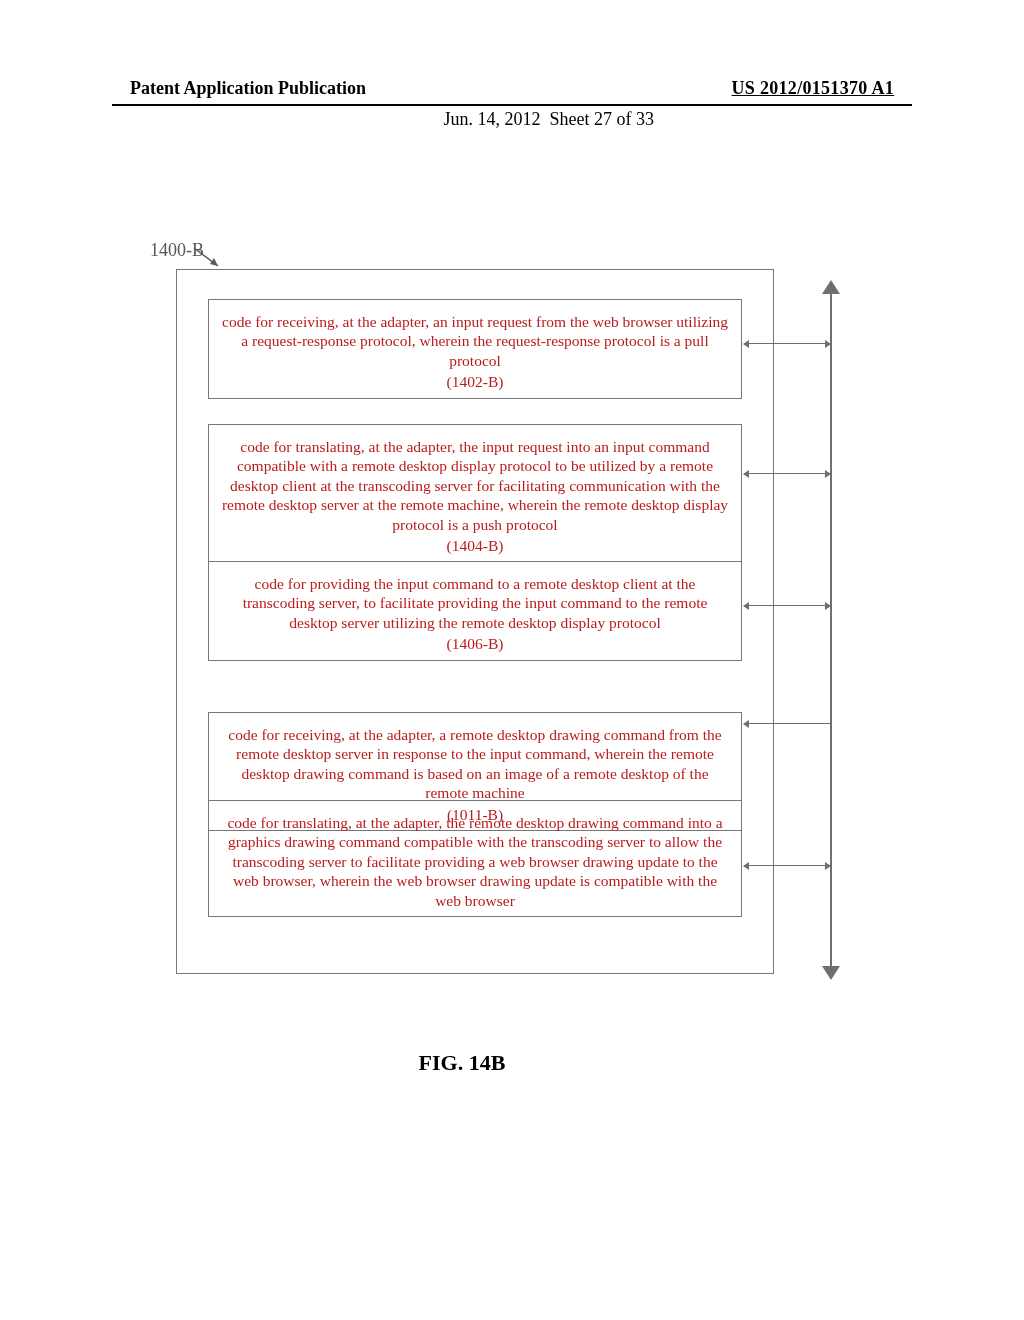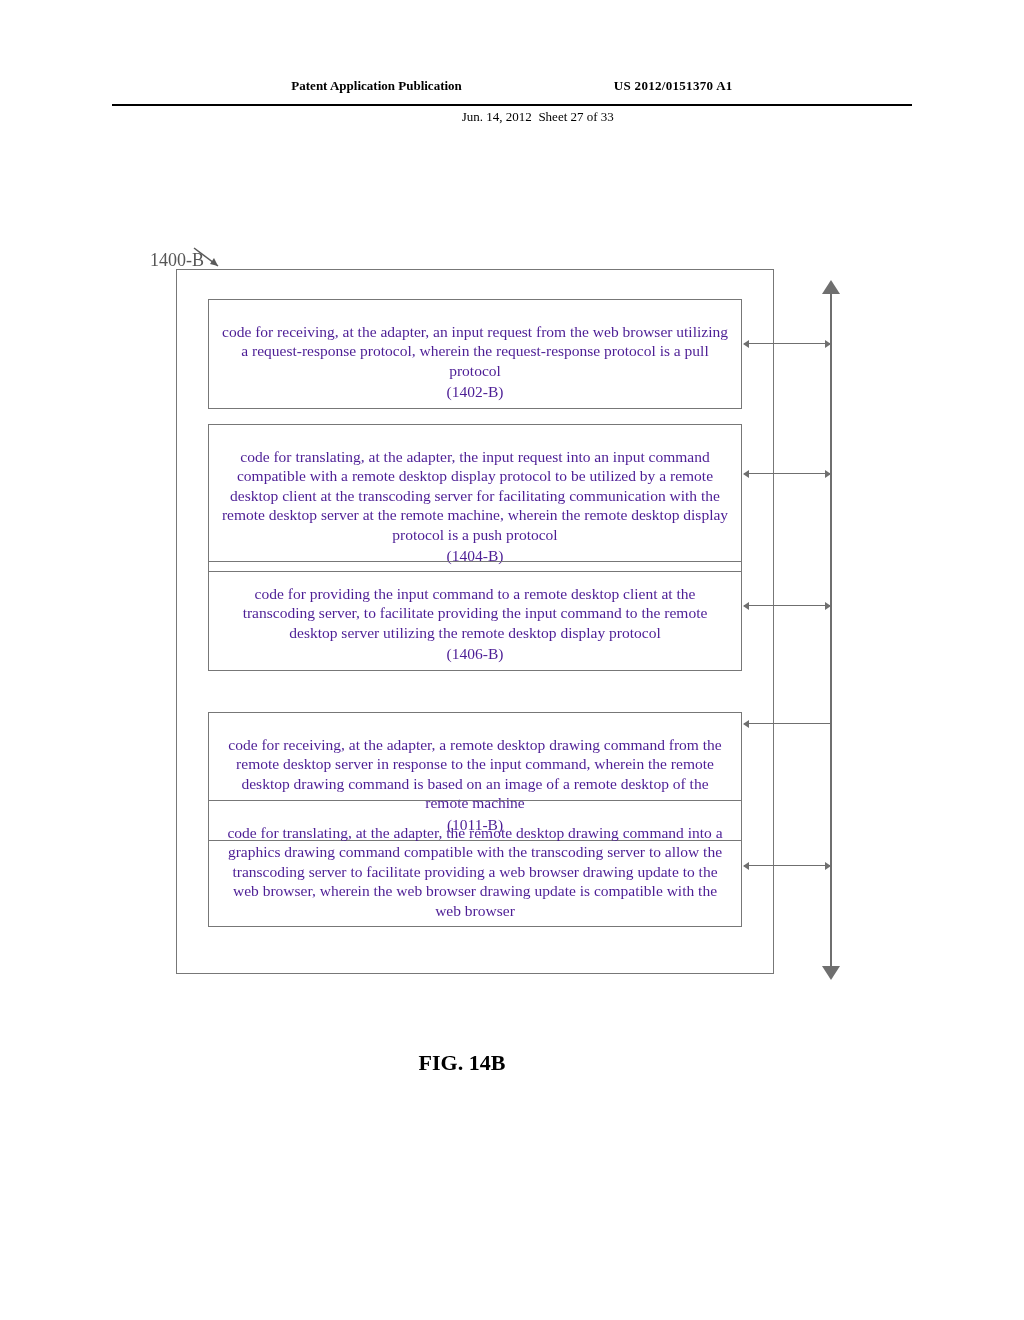--- a/index.html
+++ b/index.html
@@ -1,38 +1,38 @@
 <!DOCTYPE html>
 <html><head>
 <meta charset="utf-8">
 <style>
   * { box-sizing: border-box; margin: 0; padding: 0; }
   html, body { width: 1024px; height: 1320px; background: #fff; font-family: "Times New Roman", Times, serif; color: #000; }
   .page { width: 1024px; height: 1320px; position: relative; }
 
   
   .hdr { position: absolute; top: 78px; left: 0; width: 1024px; }
-  .hdr-line { display: flex; justify-content: center; padding: 0 130px; font-size: 13px; }
+  .hdr-line { display: flex; justify-content: space-between; padding: 0 130px; font-size: 18px; }
   .hdr-left { font-weight: bold; }
   .hdr-mid { font-weight: normal; margin-top: 31px; }
-  .hdr-right { font-weight: bold; letter-spacing: .3px; }
+  .hdr-right { font-weight: bold; letter-spacing: .3px; text-decoration: underline; }
   .hdr-rule { position: absolute; top: 104px; left: 112px; width: 800px; height: 2px; background: #000; }
 
   
-  .fig-label { position: absolute; left: 150px; top: 250px; font-size: 18px; color: #565656; }
+  .fig-label { position: absolute; left: 150px; top: 240px; font-size: 18px; color: #565656; }
   .callout-arrow { position: absolute; left: 190px; top: 244px; width: 38px; height: 30px; }
 
   
   .outer { position: absolute; left: 176px; top: 269px; width: 598px; height: 705px;
            border: 1px solid #777; }
 
   
   .step { position: absolute; left: 208px; width: 534px; border: 1px solid #777;
-          padding: 22px 10px 6px 10px; text-align: center; font-size: 15.5px; line-height: 1.25;
-          color: #4c1d95; }
+          padding: 12px 10px 6px 10px; text-align: center; font-size: 15.5px; line-height: 1.25;
+          color: #b91c1c; }
   .step .ref { margin-top: 2px; }
 
   
   .conn { position: absolute; height: 1px; background: #6f6f6f; }
   .conn::before, .conn::after { content: ""; position: absolute; top: -3px; width: 0; height: 0; border-top: 4px solid transparent; border-bottom: 4px solid transparent; }
   .conn::before { left: -1px; border-right: 6px solid #6f6f6f; } 
   .conn::after  { right: -1px; border-left: 6px solid #6f6f6f; } 
 
   
   .conn.one-way::after { display: none; }

